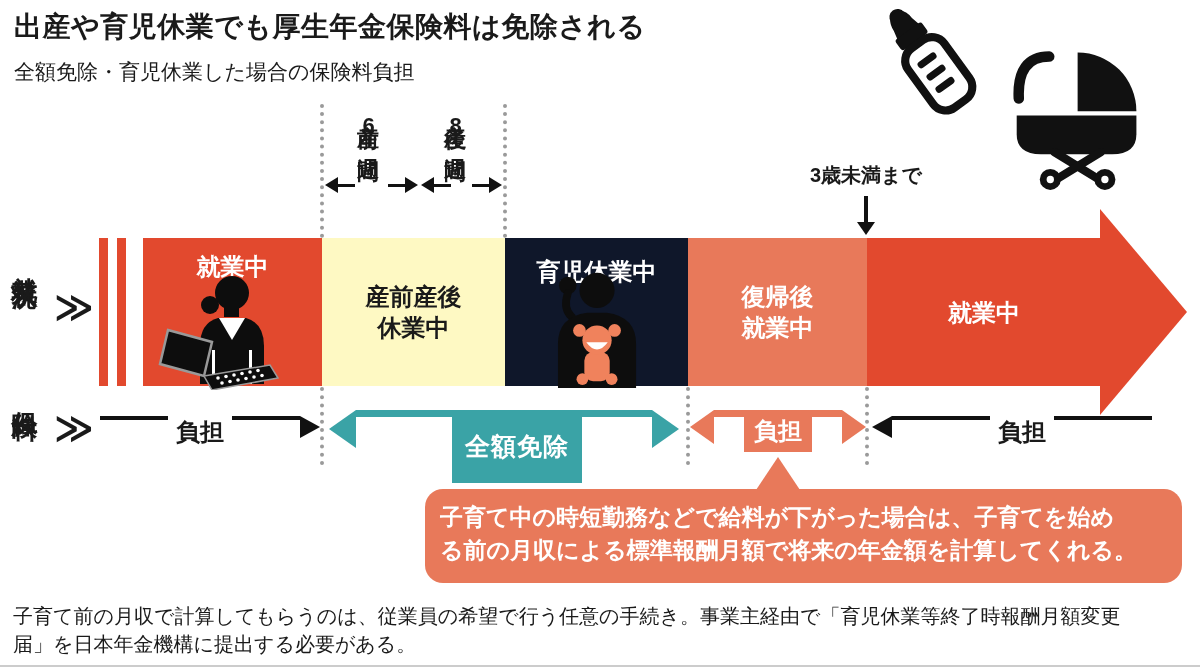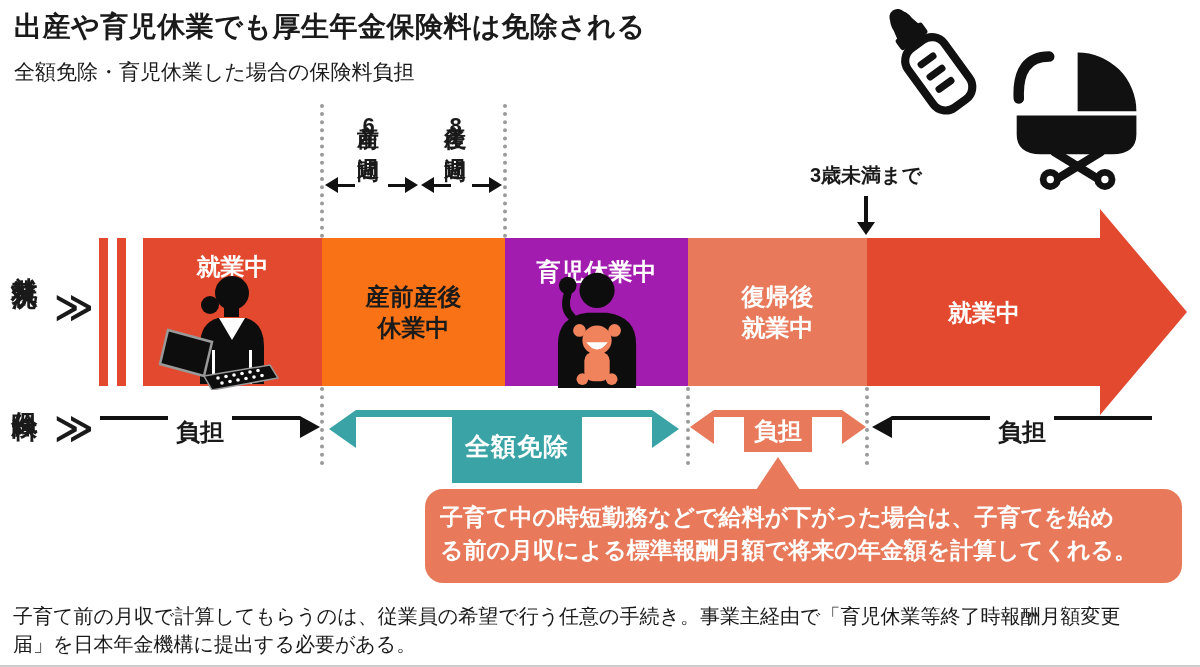--- a/index.html
+++ b/index.html
@@ -35,22 +35,22 @@
   .age-label{position:absolute;left:866px;top:162px;transform:translateX(-50%);font-size:20px;font-weight:600;white-space:nowrap;}
   .age-stem{position:absolute;left:864px;top:196px;width:4px;height:26px;background:#111;}
   .age-tip{position:absolute;left:866px;top:222px;transform:translateX(-50%);width:0;height:0;
            border-left:9px solid transparent;border-right:9px solid transparent;border-top:13px solid #111;}
   
   .band{position:absolute;left:0;top:238px;width:1200px;height:148px;}
   .stripe{position:absolute;top:0;width:9px;height:148px;background:#e2492e;}
   .s1{left:99px;} .s2{left:117px;}
   .seg{position:absolute;top:0;height:148px;display:flex;justify-content:center;}
   .seg-red1{left:143px;width:179px;background:#e2492e;align-items:flex-start;padding-top:13px;box-sizing:border-box;}
-  .seg-yellow{left:322px;width:183px;background:#f97316;align-items:center;}
-  .seg-teal{left:505px;width:183px;background:#a21caf;align-items:flex-start;padding-top:18px;box-sizing:border-box;}
+  .seg-yellow{left:322px;width:183px;background:#fef9c3;align-items:center;}
+  .seg-teal{left:505px;width:183px;background:#0f172a;align-items:flex-start;padding-top:18px;box-sizing:border-box;}
   .seg-salmon{left:688px;width:179px;background:#e8795a;align-items:center;}
   .seg-red2{left:867px;width:234px;background:#e2492e;align-items:center;}
   .seg-label{font-size:24px;font-weight:700;color:#fff;text-align:center;line-height:31px;white-space:pre-line;}
   .seg-yellow .seg-label{color:#1a1a1a;}
   .band-head{position:absolute;left:1100px;top:209px;width:0;height:0;
              border-top:103px solid transparent;border-bottom:103px solid transparent;border-left:87px solid #e2492e;}
   .picto-worker{position:absolute;left:158px;top:272px;width:142px;height:118px;}
   .picto-mother{position:absolute;left:534px;top:266px;width:128px;height:122px;}
   
   .rowlabel{position:absolute;left:12px;writing-mode:vertical-rl;text-orientation:upright;

